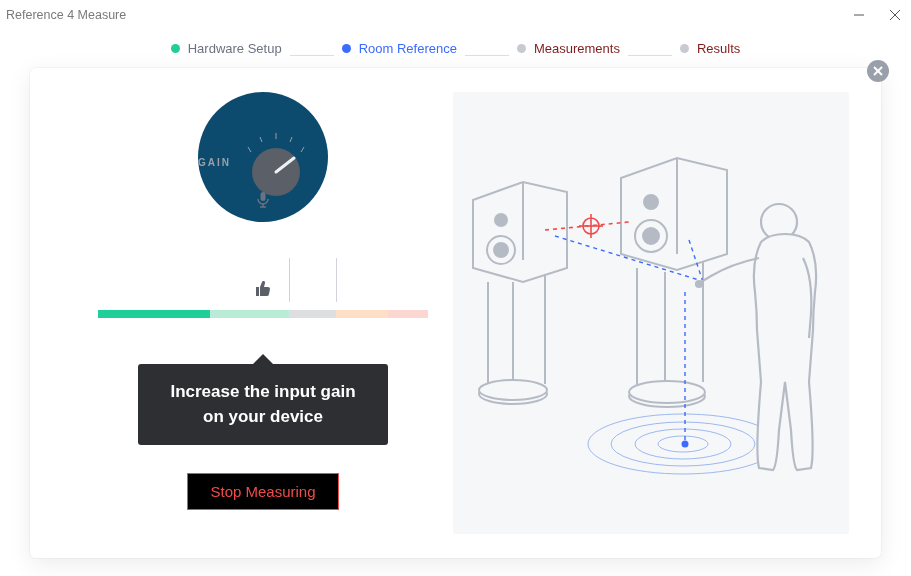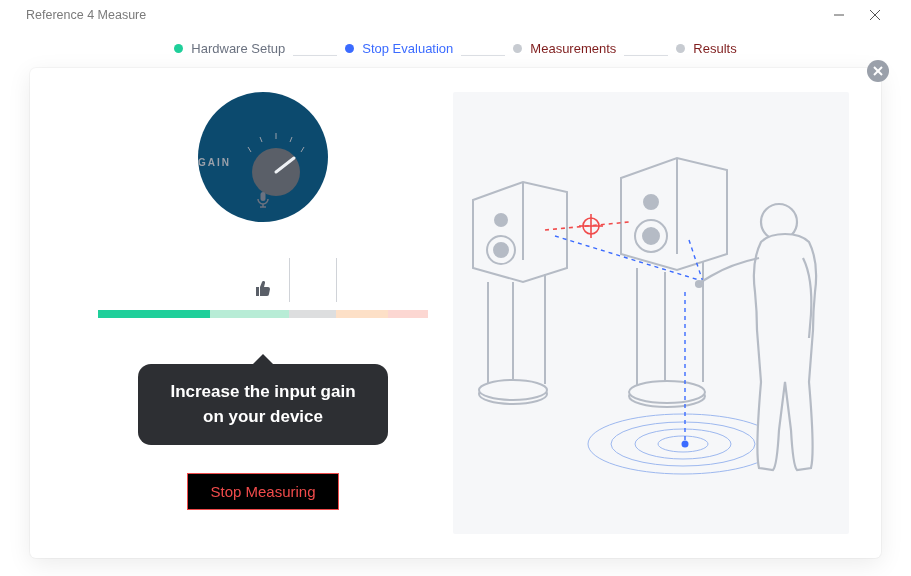--- a/index.html
+++ b/index.html
@@ -8,21 +8,21 @@
     width: 911px; height: 576px;
     font-family: "Segoe UI", -apple-system, Arial, sans-serif;
     background: #fff;
     color: #6b7280;
     overflow: hidden;
   }
   .titlebar {
     height: 30px;
     display: flex;
     align-items: center;
-    padding: 0 26px;
+    padding: 0 6px;
     font-size: 12.5px;
     color: #7a7a7a;
   }
   .titlebar .spacer { flex: 1; }
   .win-controls { display: flex; gap: 24px; margin-right: 4px; }
   .win-btn { width: 12px; height: 12px; display: flex; align-items: center; justify-content: center; }
   .stepper {
     display: flex;
     align-items: flex-end;
     justify-content: center;
@@ -99,21 +99,21 @@
   .tooltip {
     position: relative;
     margin-top: 46px;
     background: #2d2f33;
     color: #fff;
     font-size: 17px;
     font-weight: 600;
     line-height: 1.45;
     text-align: center;
     padding: 16px 24px;
-    border-radius: 13px;
+    border-radius: 3px;
     width: 250px;
   }
   .tooltip:before {
     content: "";
     position: absolute;
     top: -10px; left: 50%;
     transform: translateX(-50%);
     border-left: 10px solid transparent;
     border-right: 10px solid transparent;
     border-bottom: 10px solid #2d2f33;
@@ -151,21 +151,21 @@
 </div>
 
 <div class="stepper">
   <div class="step">
     <div class="dot done"></div>
     <span class="step-label done">Hardware Setup</span>
   </div>
   <div class="step-connector"></div>
   <div class="step">
     <div class="dot active"></div>
-    <span class="step-label active">Stop Evaluation</span>
+    <span class="step-label active">Room Reference</span>
   </div>
   <div class="step-connector"></div>
   <div class="step">
     <div class="dot"></div>
     <span class="step-label">Measurements</span>
   </div>
   <div class="step-connector"></div>
   <div class="step">
     <div class="dot"></div>
     <span class="step-label">Results</span>

